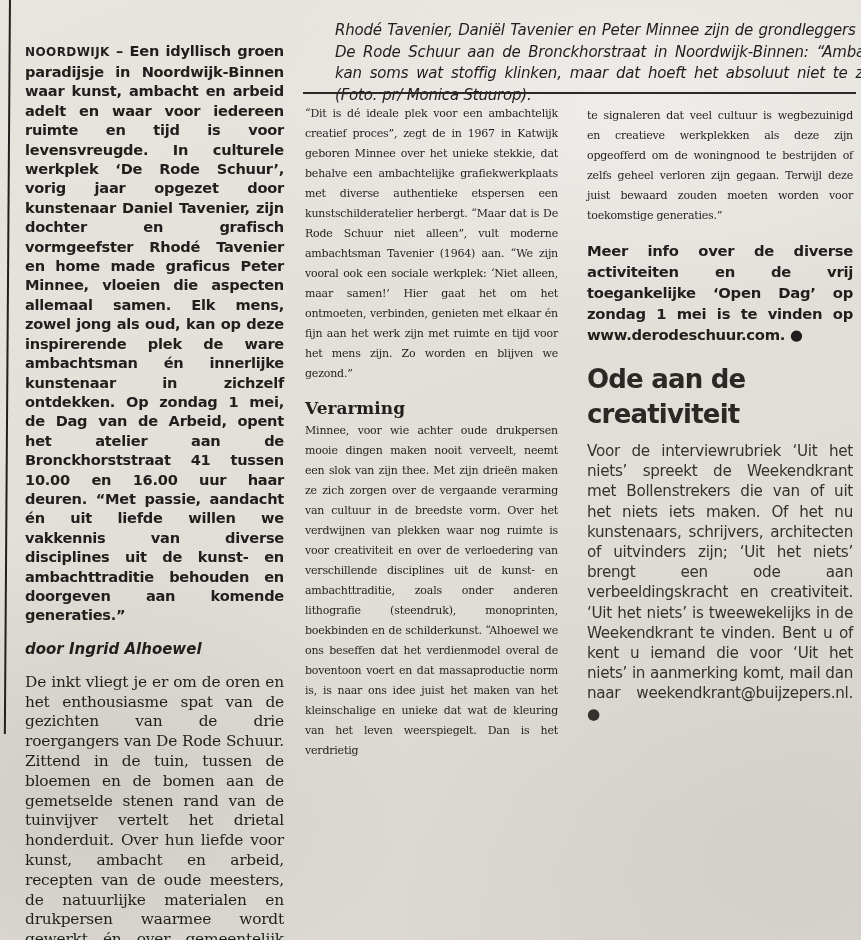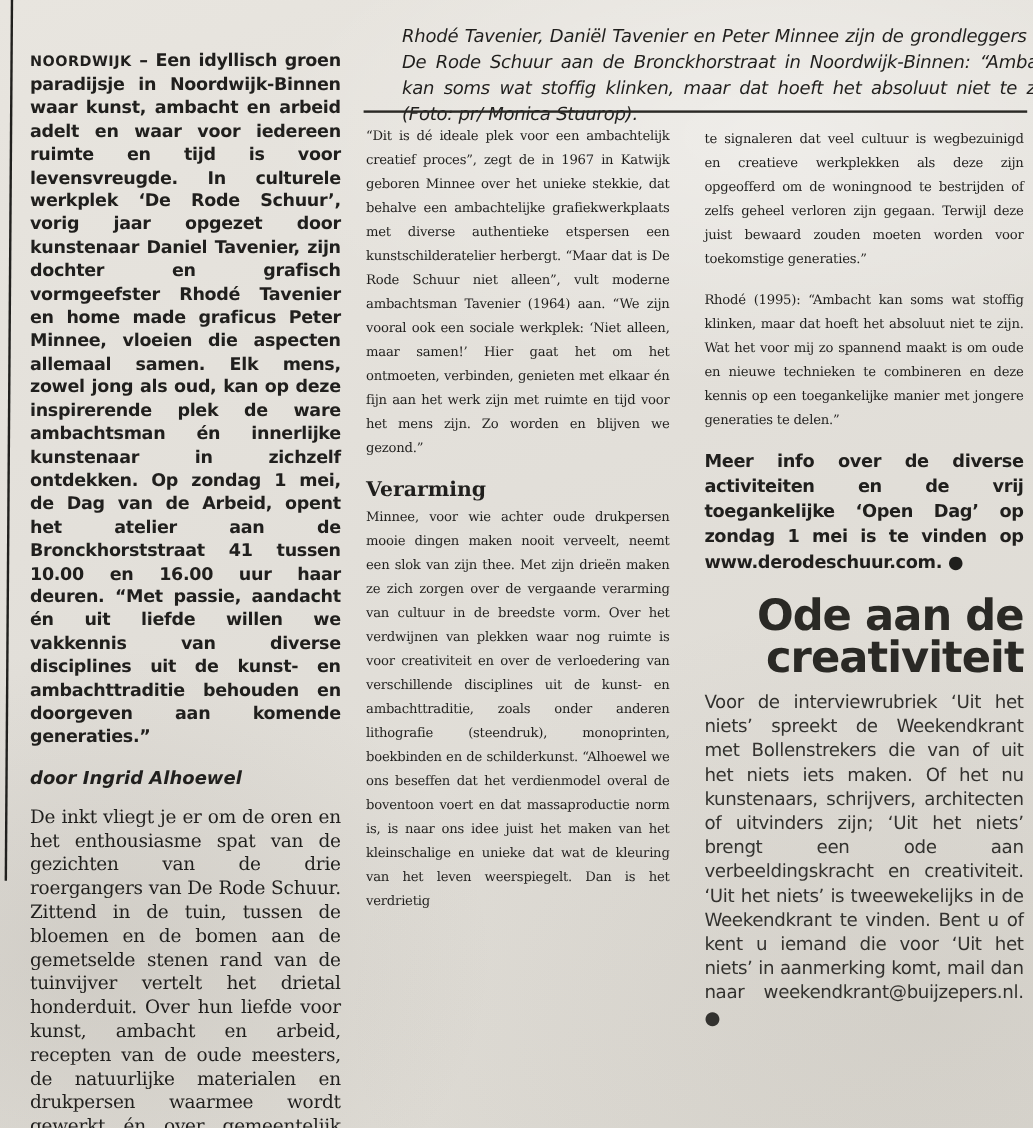--- a/index.html
+++ b/index.html
@@ -113,26 +113,26 @@
     letter-spacing: -0.3px;
     margin: 2px 0 0 0;
     text-align: justify;
   }
 
   
   .sidebar { margin-top: 17px; }
   .sidebar-heading {
     font-family: "DejaVu Sans", "Liberation Sans", sans-serif;
     font-weight: bold;
-    font-size: 36px;
+    font-size: 26px;
     line-height: 35px;
     letter-spacing: -0.8px;
     margin: 0;
     color: #2a2925;
-    text-align: right;
+    text-align: left;
   }
   .sidebar-text {
     font-family: "DejaVu Sans", "Liberation Sans", sans-serif;
     font-size: 15.2px;
     line-height: 20.2px;
     letter-spacing: -0.3px;
     color: #33322f;
     margin: 9px 0 0 0;
     text-align: justify;
     hyphens: auto;
@@ -153,20 +153,19 @@
 </div>
 
 <div class="col col2">
   <p class="section-text">“Dit is dé ideale plek voor een ambachtelijk creatief proces”, zegt de in 1967 in Katwijk geboren Minnee over het unieke stekkie, dat behalve een ambachtelijke grafiekwerkplaats met diverse authentieke etspersen een kunstschilderatelier herbergt. “Maar dat is De Rode Schuur niet alleen”, vult moderne ambachtsman Tavenier (1964) aan. “We zijn vooral ook een sociale werkplek: ‘Niet alleen, maar samen!’ Hier gaat het om het ontmoeten, verbinden, genieten met elkaar én fijn aan het werk zijn met ruimte en tijd voor het mens zijn. Zo worden en blijven we gezond.”</p>
   <h3 class="section-heading">Verarming</h3>
   <p class="section-text">Minnee, voor wie achter oude drukpersen mooie dingen maken nooit verveelt, neemt een slok van zijn thee. Met zijn drieën maken ze zich zorgen over de vergaande verarming van cultuur in de breedste vorm. Over het verdwijnen van plekken waar nog ruimte is voor creativiteit en over de verloedering van verschillende disciplines uit de kunst- en ambachttraditie, zoals onder anderen lithografie (steendruk), monoprinten, boekbinden en de schilderkunst. “Alhoewel we ons beseffen dat het verdienmodel overal de boventoon voert en dat massaproductie norm is, is naar ons idee juist het maken van het kleinschalige en unieke dat wat de kleuring van het leven weerspiegelt. Dan is het verdrietig</p>
 </div>
 
 <div class="col col3">
   <p class="section-text continuation">te signaleren dat veel cultuur is wegbezuinigd en creatieve werkplekken als deze zijn opgeofferd om de woningnood te bestrijden of zelfs geheel verloren zijn gegaan. Terwijl deze juist bewaard zouden moeten worden voor toekomstige generaties.”</p>
-  <p class="section-text">Rhodé (1995): “Ambacht kan soms wat stoffig klinken, maar dat hoeft het absoluut niet te zijn. Wat het voor mij zo spannend maakt is om oude en nieuwe technieken te combineren en deze kennis op een toegankelijke manier met jongere generaties te delen.”</p>
   <p class="info-note">Meer info over de diverse activiteiten en de vrij toegankelijke ‘Open Dag’ op zondag 1 mei is te vinden op www.derodeschuur.com. ●</p>
 
   <div class="sidebar">
     <h2 class="sidebar-heading">Ode aan de creativiteit</h2>
     <p class="sidebar-text">Voor de interviewrubriek ‘Uit het niets’ spreekt de Weekendkrant met Bollenstrekers die van of uit het niets iets maken. Of het nu kunstenaars, schrijvers, architecten of uitvinders zijn; ‘Uit het niets’ brengt een ode aan verbeeldingskracht en creativiteit. ‘Uit het niets’ is tweewekelijks in de Weekendkrant te vinden. Bent u of kent u iemand die voor ‘Uit het niets’ in aanmerking komt, mail dan naar weekendkrant@buijzepers.nl. ●</p>
   </div>
 </div>
 
 </body></html>

